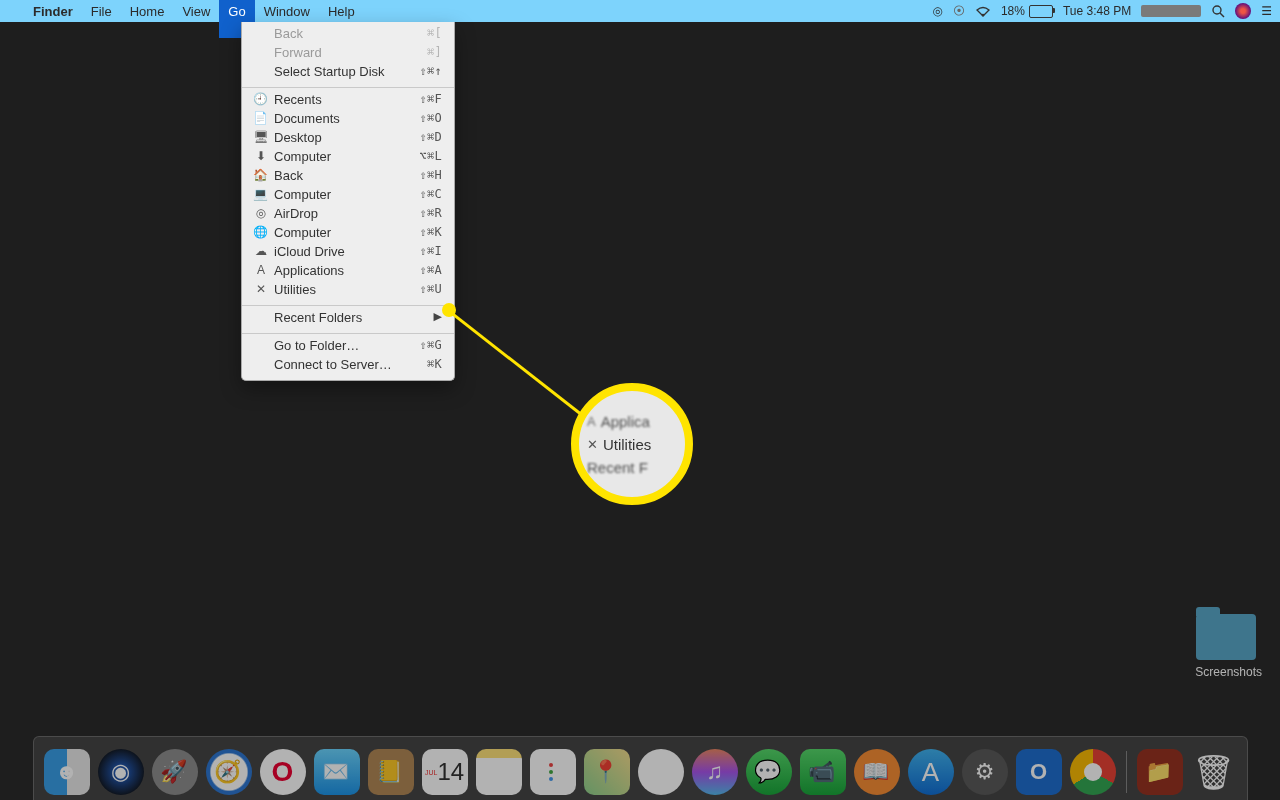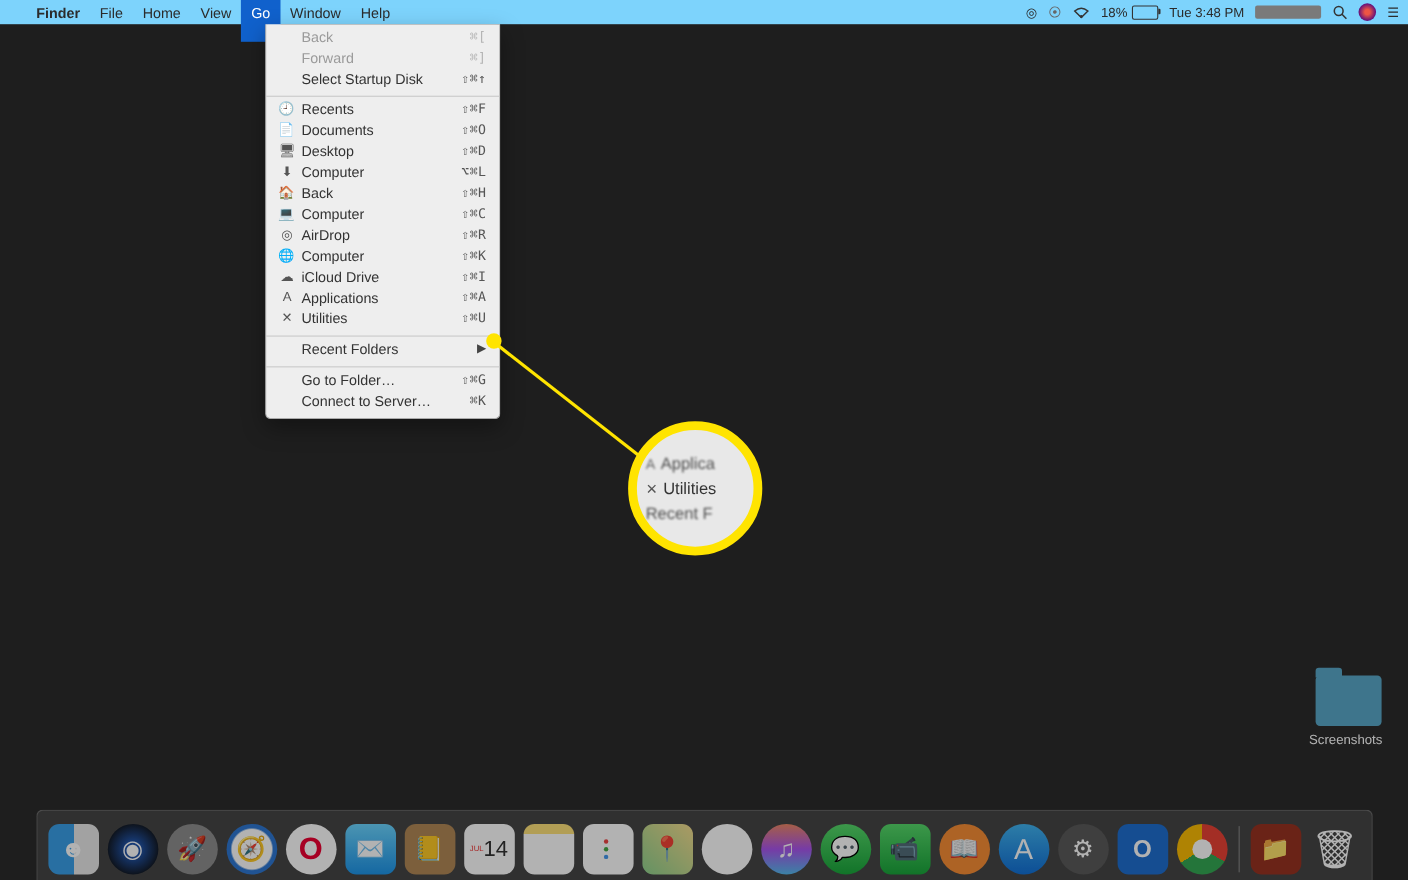--- a/index.html
+++ b/index.html
@@ -36,21 +36,21 @@
 
 
 .highlight-dot{position:absolute;left:442px;top:303px;width:14px;height:14px;background:#ffe400;border-radius:50%;z-index:6}
 .highlight-line{position:absolute;left:450px;top:310px;width:180px;height:3px;background:#ffe400;transform-origin:0 0;transform:rotate(38deg);z-index:6}
 .magnifier{position:absolute;left:571px;top:383px;width:106px;height:106px;border-radius:50%;border:8px solid #ffe400;background:#e8e8e8;z-index:6;overflow:hidden;display:flex;flex-direction:column;justify-content:center;font-size:15px;color:#333}
 .magnifier .line{padding:3px 8px;white-space:nowrap;display:flex;gap:5px;align-items:center}
 .magnifier .line.blur{filter:blur(1px);opacity:.85}
 .magnifier .ico{font-size:13px;color:#555}
 
 
-.deskicon{position:absolute;right:18px;top:614px;width:72px;text-align:left;z-index:2;color:#fff;font-size:12px}
+.deskicon{position:absolute;right:18px;top:614px;width:72px;text-align:right;z-index:2;color:#fff;font-size:12px}
 .deskicon .fld{width:60px;height:46px;margin:0 auto 5px;background:#5aa8c9;border-radius:4px;position:relative}
 .deskicon .fld::before{content:"";position:absolute;top:-7px;left:0;width:24px;height:9px;background:#5aa8c9;border-radius:3px 3px 0 0}
 
 
 .dockwrap{position:absolute;left:0;right:0;bottom:0;height:68px;z-index:2;display:flex;justify-content:center}
 .dock{background:rgba(120,120,120,.35);border:1px solid rgba(200,200,200,.3);border-bottom:none;border-radius:6px 6px 0 0;height:60px;margin-top:4px;padding:5px 10px;display:flex;gap:8px;align-items:center}
 .dockicon{width:46px;height:46px;border-radius:10px;display:flex;align-items:center;justify-content:center;font-size:22px;color:#fff;position:relative}
 .dock .sep{width:1px;height:42px;background:rgba(255,255,255,.35);margin:0 2px}
 </style>
 </head>
@@ -210,21 +210,21 @@
     <div class="dockicon" style="background:radial-gradient(circle,#25a 20%,#111 80%);border-radius:50%">◉</div>
     <div class="dockicon" style="background:#8f8f8f;border-radius:50%">🚀</div>
     <div class="dockicon" style="background:radial-gradient(circle,#fff 55%,#2e78d3 60%);border-radius:50%">🧭</div>
     <div class="dockicon" style="background:#fff;border-radius:50%">
         <span style="color:#e03;font-weight:700;font-size:28px">O</span>
       </div>
     <div class="dockicon" style="background:linear-gradient(#6cd5ff,#1e95e8)">✉️</div>
     <div class="dockicon" style="background:#b28856">📒</div>
     <div class="dockicon" style="background:#fff">
         <div style="font-size:7px;color:#e33;line-height:6px;padding-top:2px">JUL</div>
-        <div style="color:#333;font-size:20px;line-height:20px">14</div>
+        <div style="color:#333;font-size:24px;line-height:20px">14</div>
       </div>
     <div class="dockicon" style="background:linear-gradient(#ffe27a 20%,#fff 20%)"></div>
     <div class="dockicon" style="background:#fff">
         <div style="display:grid;grid-template-columns:4px 1fr;gap:3px;padding:6px;font-size:6px;line-height:6px">
           <span style="width:4px;height:4px;border-radius:50%;background:#e44"></span>
           <span style="background:#ccc;height:3px"></span>
           <span style="width:4px;height:4px;border-radius:50%;background:#4a4"></span>
           <span style="background:#ccc;height:3px"></span>
           <span style="width:4px;height:4px;border-radius:50%;background:#49e"></span>
           <span style="background:#ccc;height:3px"></span>

